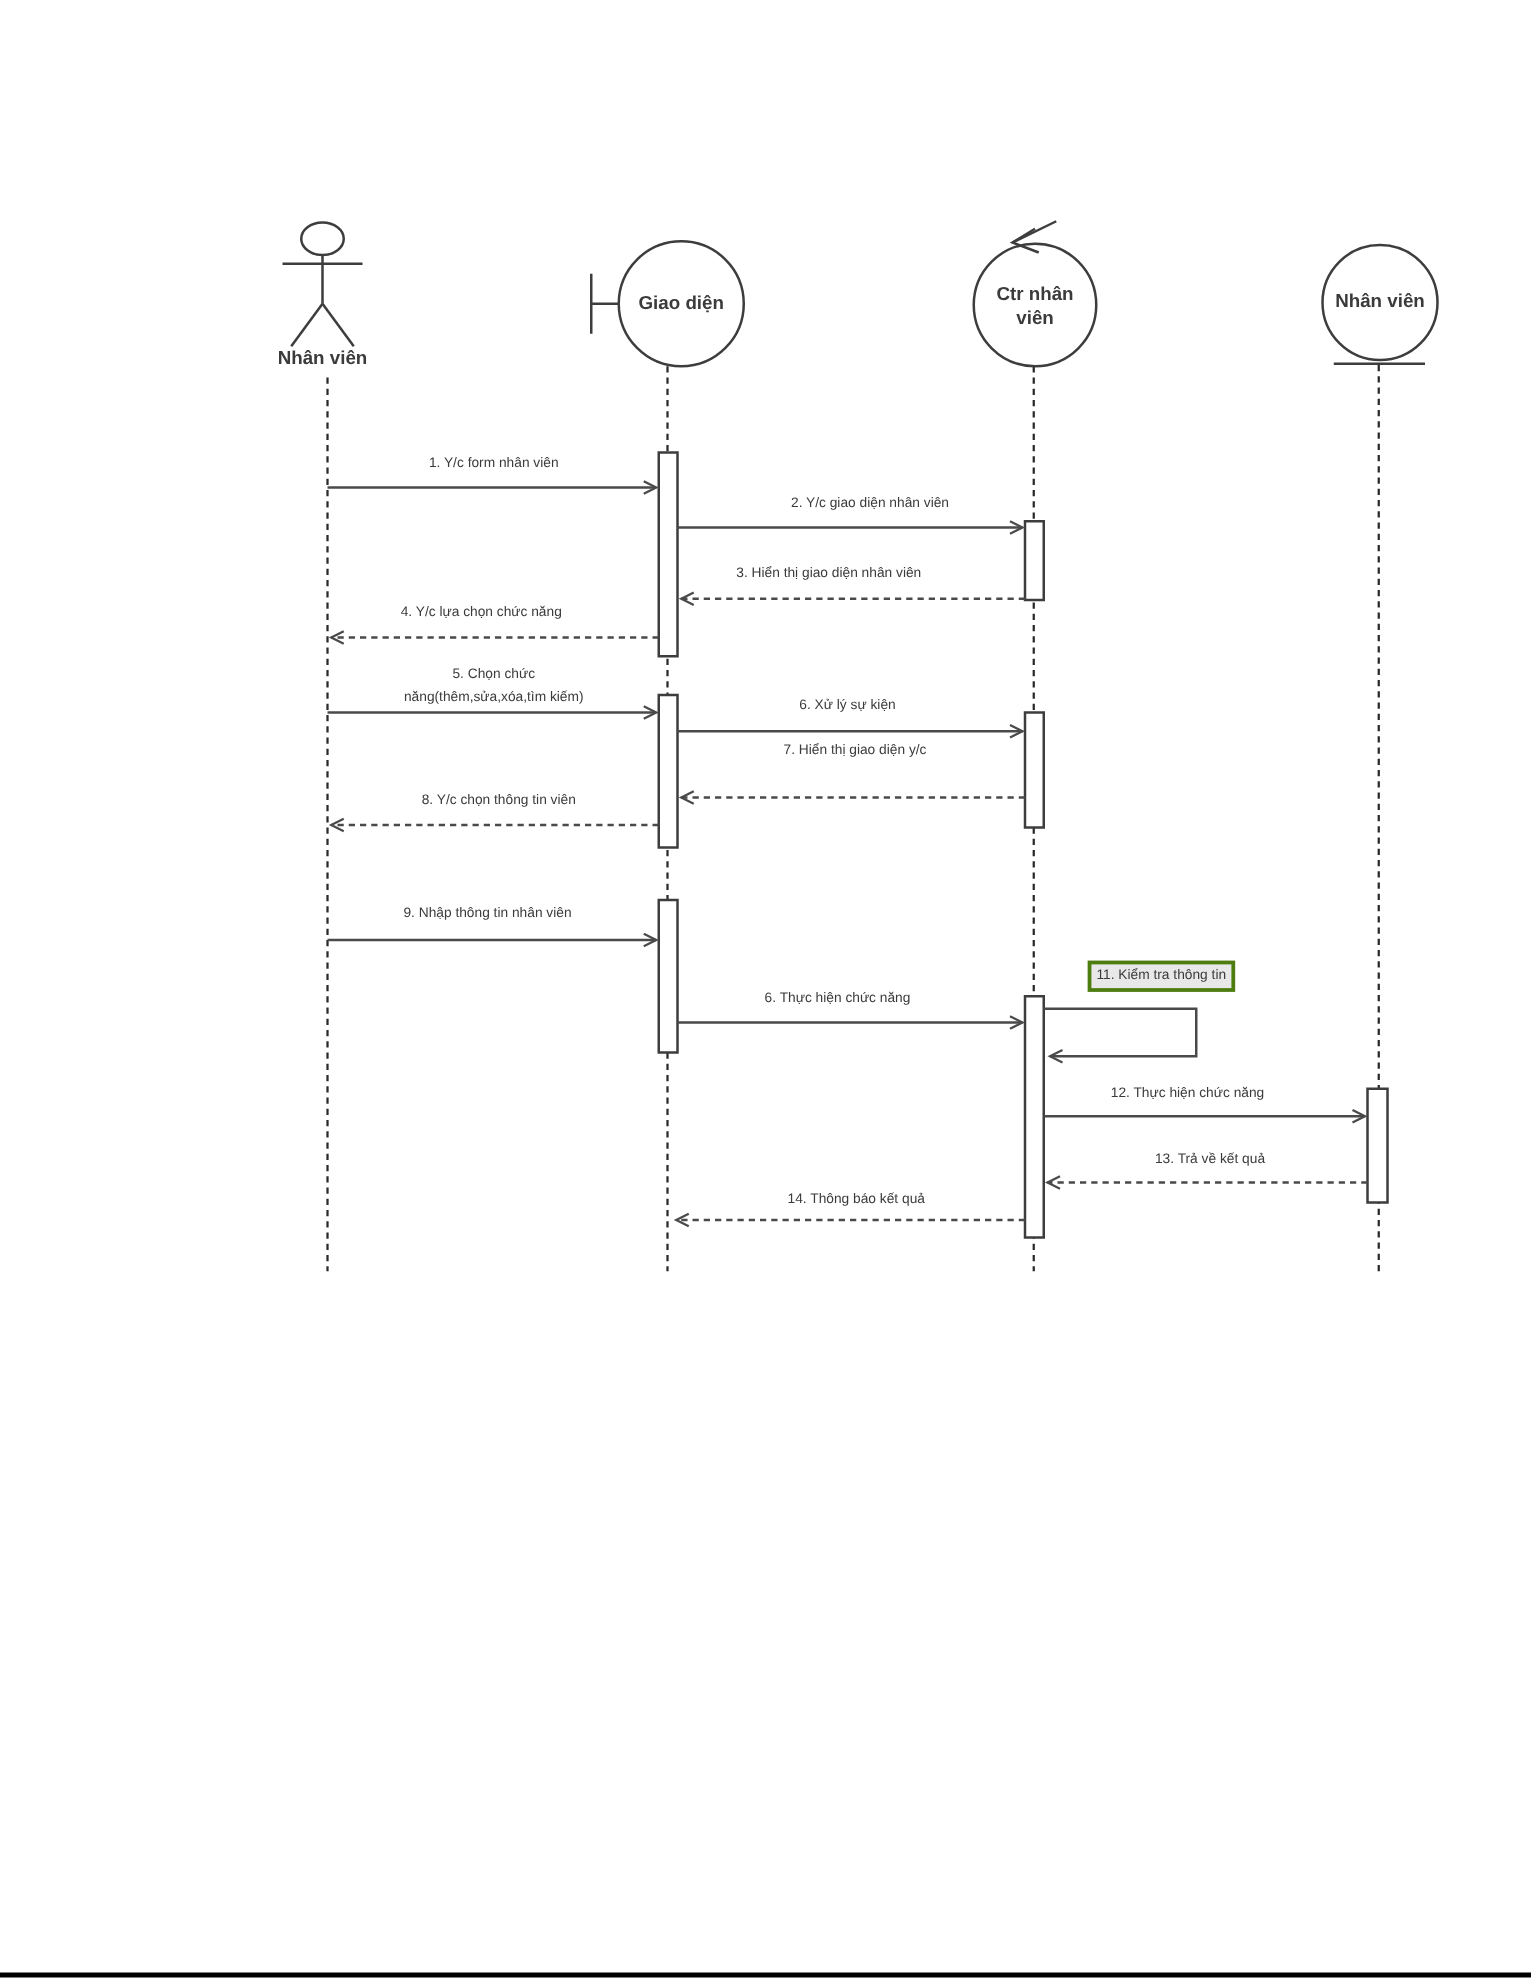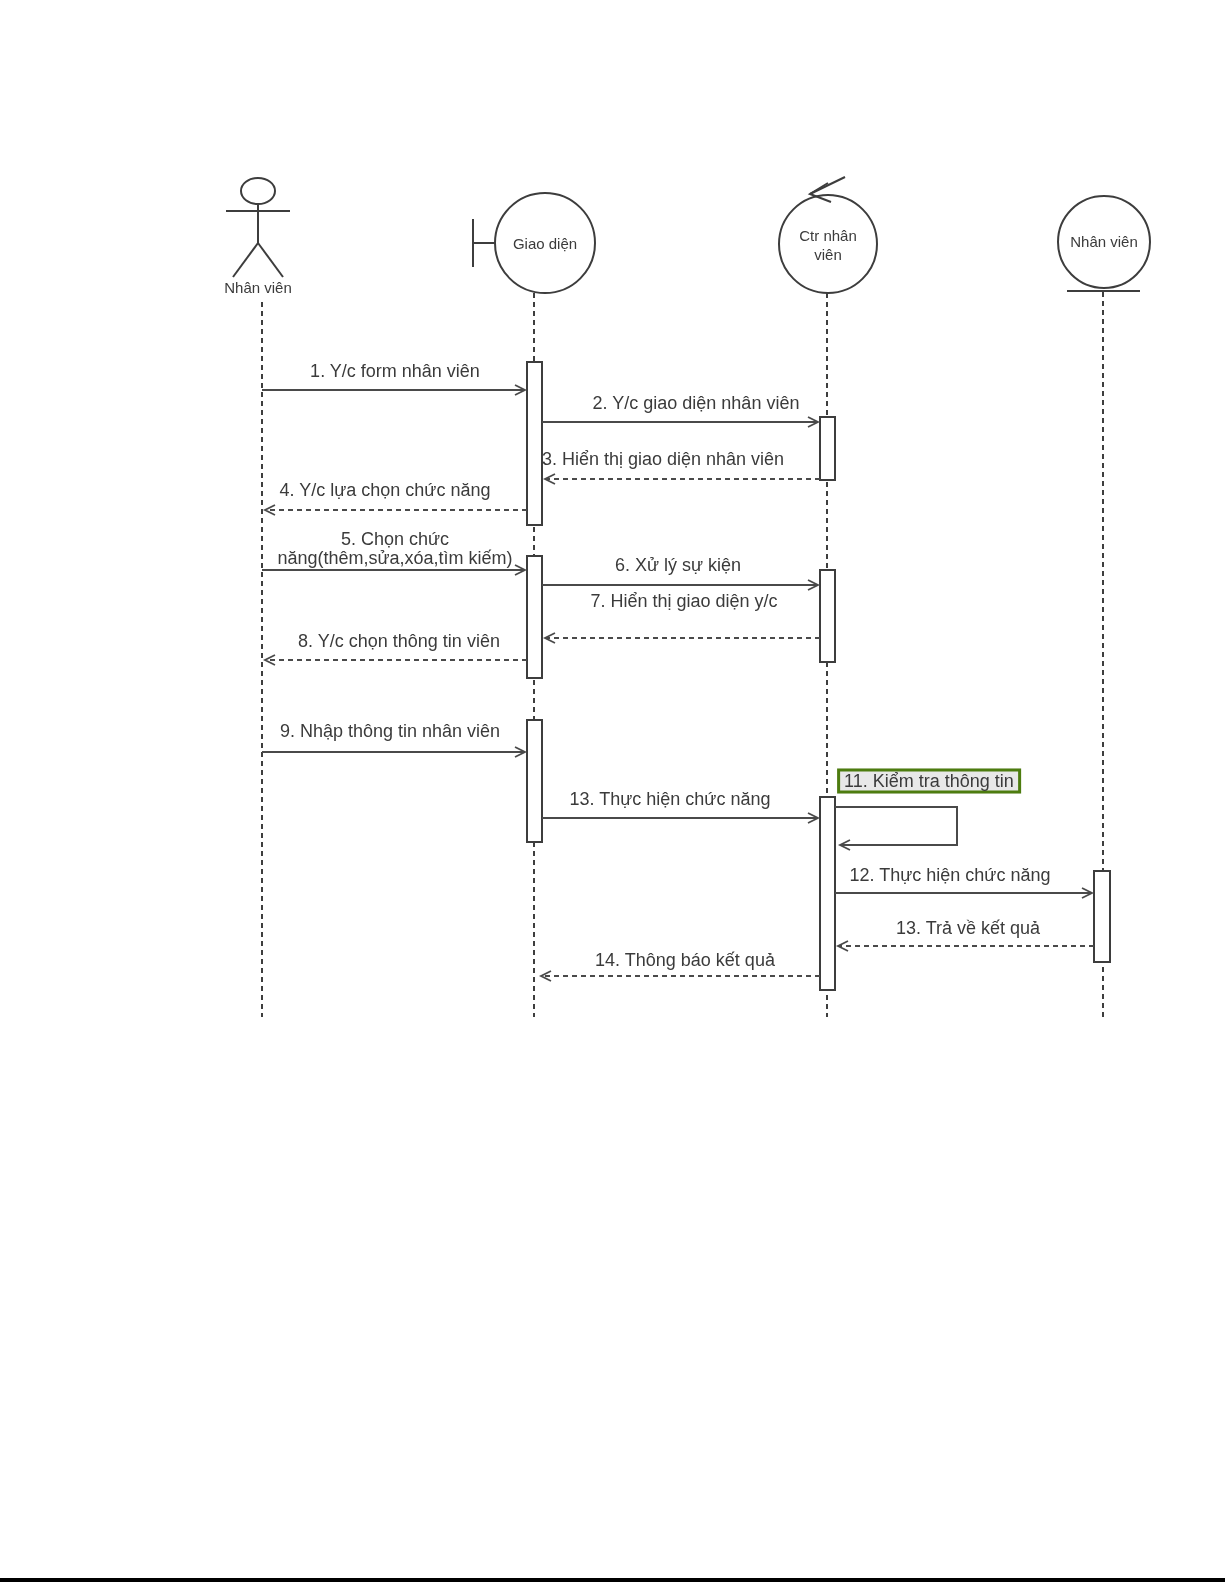--- a/index.html
+++ b/index.html
@@ -1,21 +1,21 @@
 <!DOCTYPE html>
 <html><head>
 <meta charset="utf-8">
 <style>
   html,body{margin:0;padding:0;background:#fff;}
   #canvas{position:relative;width:1225px;height:1585px;background:#ffffff;overflow:hidden;
           font-family:"Liberation Sans",sans-serif;}
   #diagram-svg{position:absolute;left:0;top:0;}
   .lbl{position:absolute;transform:translate(-50%,-50%);white-space:nowrap;
-       font-size:18px;line-height:19px;color:#3b3b3b;text-align:center;}
-  .obj-lbl{font-size:15px;color:#3b3b3b;}
+       font-size:11px;line-height:19px;color:#3b3b3b;text-align:center;}
+  .obj-lbl{font-size:15px;color:#3b3b3b;font-weight:bold;}
   .hl{background:#e8e8e8;border:3px solid #4d7c0f;padding:0 4px;}
   #bottom-bar{position:absolute;left:0;top:1578px;width:1225px;height:4px;background:#000;}
 </style>
 </head>
 <body>
 
 <div id="canvas">
 
   <svg id="diagram-svg" width="1225" height="1585" viewBox="0 0 1225 1585">
     <defs>
@@ -100,20 +100,20 @@
   <div class="lbl" style="left:663px;top:459px">3. Hiển thị giao diện nhân viên</div>
   <div class="lbl" style="left:385px;top:490px">4. Y/c lựa chọn chức năng</div>
   <div class="lbl" style="left:395px;top:549px">
     <div>5. Chọn chức</div>
     <div>năng(thêm,sửa,xóa,tìm kiếm)</div>
   </div>
   <div class="lbl" style="left:678px;top:565px">6. Xử lý sự kiện</div>
   <div class="lbl" style="left:684px;top:601px">7. Hiển thị giao diện y/c</div>
   <div class="lbl" style="left:399px;top:641px">8. Y/c chọn thông tin viên</div>
   <div class="lbl" style="left:390px;top:731px">9. Nhập thông tin nhân viên</div>
-  <div class="lbl" style="left:670px;top:799px">13. Thực hiện chức năng</div>
+  <div class="lbl" style="left:670px;top:799px">6. Thực hiện chức năng</div>
   <div class="lbl hl" style="left:929px;top:781px">11. Kiểm tra thông tin</div>
   <div class="lbl" style="left:950px;top:875px">12. Thực hiện chức năng</div>
   <div class="lbl" style="left:968px;top:928px">13. Trả về kết quả</div>
   <div class="lbl" style="left:685px;top:960px">14. Thông báo kết quả</div>
 
   <div id="bottom-bar"></div>
 </div>
 
 </body></html>

